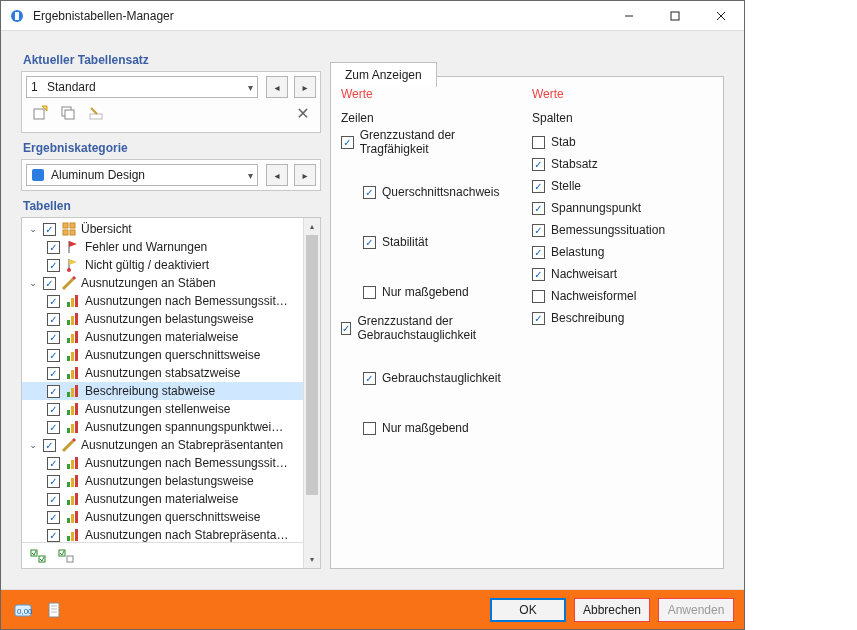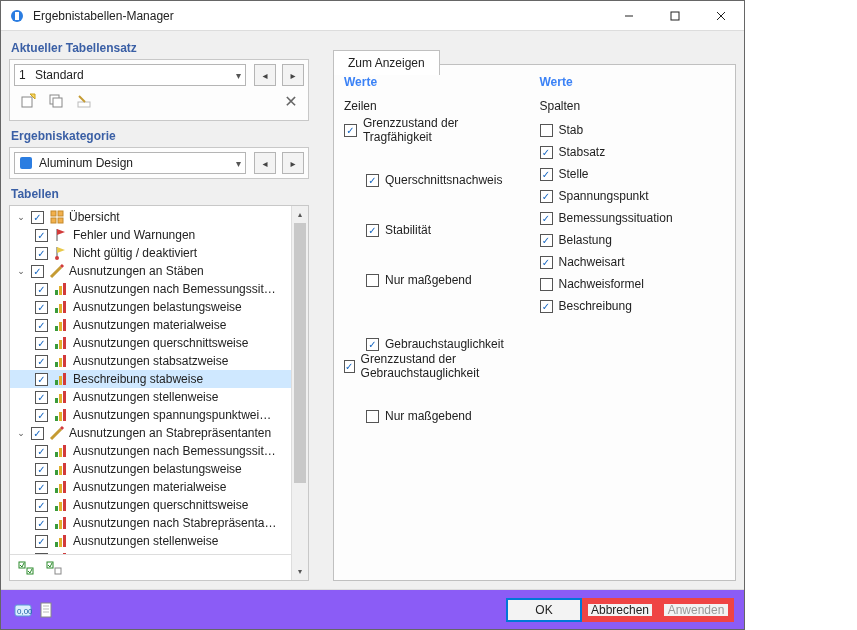--- a/index.html
+++ b/index.html
@@ -2,21 +2,21 @@
 <html><head>
 <meta charset="utf-8">
 <style>
   * { box-sizing: border-box; }
   html, body { margin: 0; padding: 0; font-family: "Segoe UI", Tahoma, sans-serif; font-size: 12px; color: #222; }
   .window { width: 745px; height: 630px; border: 1px solid #666; background: #f0f0f0; display: flex; flex-direction: column; }
   .titlebar { height: 30px; display: flex; align-items: center; padding: 0 0 0 8px; background: #fff; border-bottom: 1px solid #ddd; }
   .titlebar .appicon { width:16px; height:16px; margin-right:8px; display:flex;align-items:center;justify-content:center; }
   .titlebar .title { flex:1; }
   .winbtn { width:46px; height:30px; display:flex; align-items:center; justify-content:center; color:#222; }
-  .client { flex:1; display:flex; padding:8px; gap:24px; overflow:hidden; }
+  .client { flex:1; display:flex; padding:20px; gap:9px; overflow:hidden; }
   .left { width:300px; display:flex; flex-direction:column; gap:6px; }
   .right { flex:1; display:flex; flex-direction:column; }
   .section-header { color:#3a5fa5; font-weight:600; padding:2px 0 4px 2px; }
   .group { border:1px solid #c8c8c8; background:#fdfdfd; padding:4px; }
   .row { display:flex; align-items:center; gap:4px; }
   .dropdown { flex:1; height:22px; border:1px solid #b5b5b5; background:#fff; display:flex; align-items:center; padding:0 4px; margin-right:4px; }
   .dropdown .dd-arrow { margin-left:auto; font-size:10px; color:#555; }
   .smallbtn { width:22px; height:22px; border:1px solid #b5b5b5; background:#f3f3f3; display:flex; align-items:center; justify-content:center; font-size:10px; color:#444; }
   .smallbtn + .smallbtn { margin-left:2px; }
   .toolbar-row { display:flex; align-items:center; gap:4px; padding:4px 2px; }
@@ -35,29 +35,29 @@
   .tree-item .cb.checked::after { content:"✓"; }
   .tree-item .ticon { width:16px; height:16px; margin:0 4px 0 2px; display:flex;align-items:center;justify-content:center; }
   .indent1 { padding-left:4px; }
   .indent2 { padding-left:22px; }
   .tree-footer { height:26px; border-top:1px solid #ddd; display:flex; align-items:center; gap:4px; padding:0 4px;}
   
   .tabbar { display:flex; }
   .tab { padding:5px 14px; border:1px solid #c0c0c0; background:#fff; border-bottom:none; position:relative; top:11px; }
   .tabpage { flex:1; border:1px solid #c0c0c0; background:#fdfdfd; padding:10px; display:flex; gap:10px; overflow:hidden; }
   .col { flex:1; display:flex; flex-direction:column; }
-  .col h4 { margin:0 0 8px 0; font-weight:700; color:#3b82f6; }
+  .col h4 { margin:0 0 8px 0; font-weight:400; color:#ef4444; }
   .subhead { margin:2px 0 6px 0; }
   .chk-row { display:flex; align-items:center; gap:6px; height:22px; }
   .chk-row.indent { padding-left:22px;margin-top:28px; }
   .chk { width:13px; height:13px; border:1px solid #555; background:#fff; display:flex;align-items:center;justify-content:center;font-size:10px;color:#1565c0; }
   .chk.checked::after { content:"✓"; }
-  .bottombar { height:40px; border-top:1px solid #ddd; display:flex; align-items:center; padding:0 10px; background:#8b5cf6; }
+  .bottombar { height:40px; border-top:1px solid #ddd; display:flex; align-items:center; padding:0 10px; gap:8px; background:#f97316; }
   .bottombar .spacer { flex:1; }
-  .dlgbtn { min-width:76px; height:24px; border:6px solid #ef4444; background:#f3f3f3; display:flex; align-items:center; justify-content:center; }
+  .dlgbtn { min-width:76px; height:24px; border:1px solid #ef4444; background:#f3f3f3; display:flex; align-items:center; justify-content:center; }
   .dlgbtn.default { border:1px solid #0078d7; box-shadow: inset 0 0 0 1px #0078d7; }
   .dlgbtn.disabled { color:#999; }
   svg { display:block; }
 </style>
 </head>
 <body>
 
 <div class="window">
 
   <div class="titlebar">
@@ -416,27 +416,27 @@
               </div>
               <div class="chk-row indent">
                 <span class="chk checked"></span>
                 <span>Stabilität</span>
               </div>
               <div class="chk-row indent">
                 <span class="chk "></span>
                 <span>Nur maßgebend</span>
               </div>
               <div style="height: 14px;"></div>
+              <div class="chk-row">
+                <span class="chk checked"></span>
+                <span>Grenzzustand der Gebrauchstauglichkeit</span>
+              </div>
               <div class="chk-row indent">
                 <span class="chk checked"></span>
                 <span>Gebrauchstauglichkeit</span>
-              </div>
-              <div class="chk-row">
-                <span class="chk checked"></span>
-                <span>Grenzzustand der Gebrauchstauglichkeit</span>
               </div>
               <div class="chk-row indent">
                 <span class="chk "></span>
                 <span>Nur maßgebend</span>
               </div>
             </div>
         </div>
         <div class="col">
           <h4>Werte</h4>
           <div class="subhead">Spalten</div>

